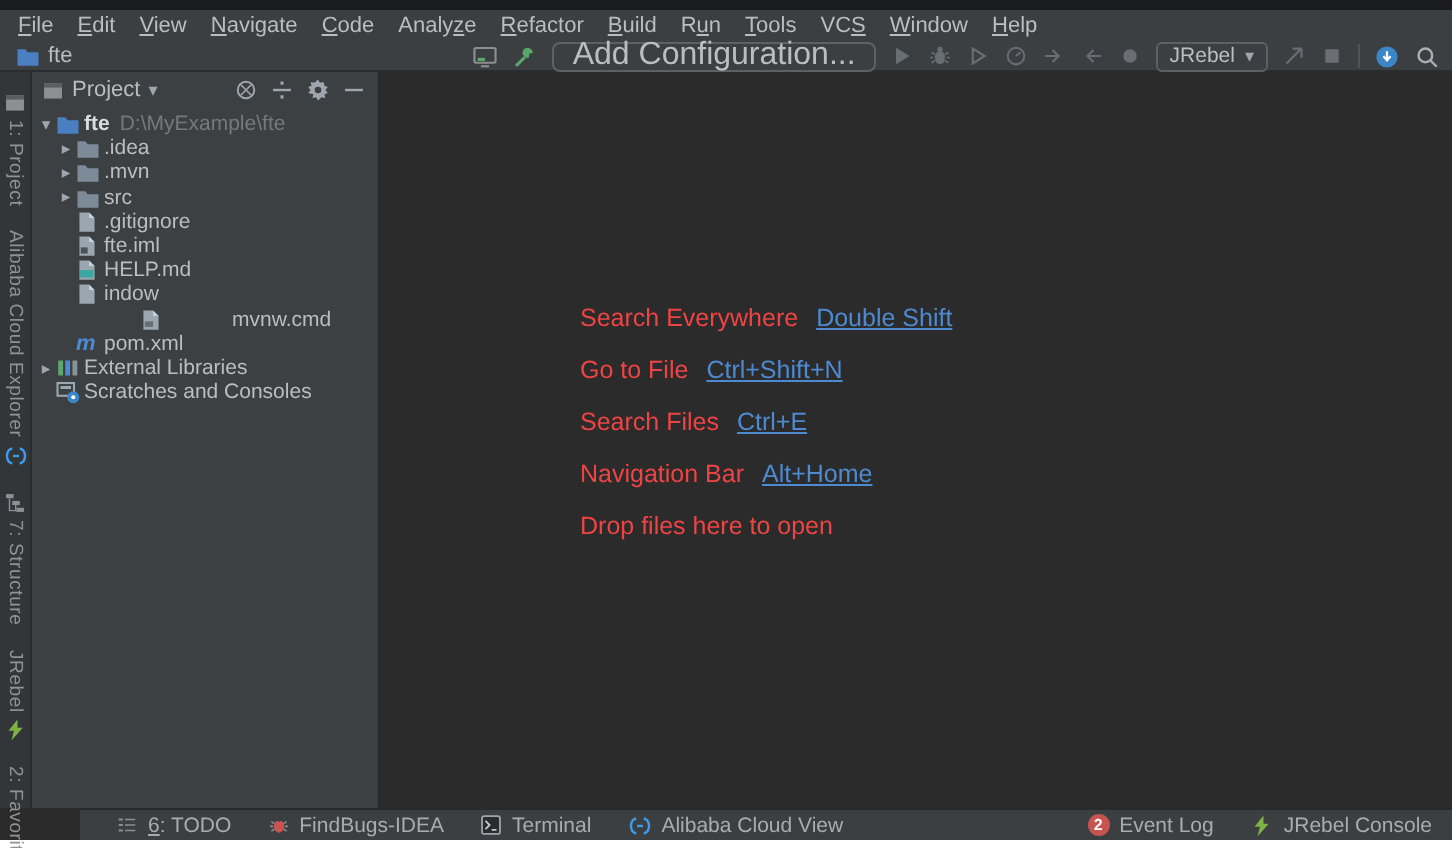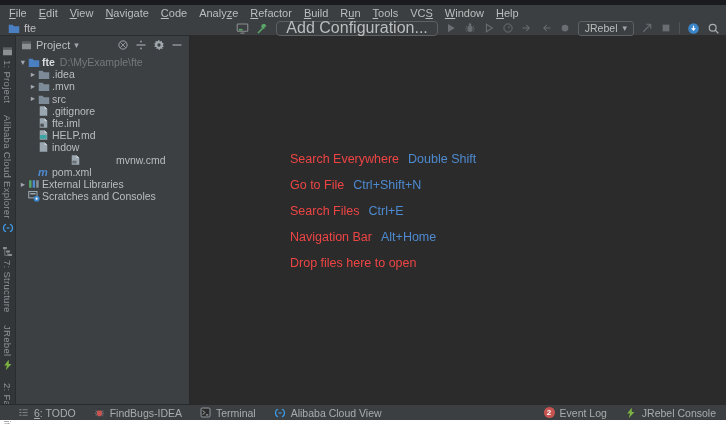--- a/index.html
+++ b/index.html
@@ -76,25 +76,25 @@
     font-size: 10.5px; color: #BBBDBF; white-space: nowrap; cursor: default;
   }
   .tree-chev { width: 10px; flex: none; text-align: center; color: #9FA6AD; font-size: 8.5px; line-height: 1; }
   .tree-ic { width: 14px; flex: none; display: inline-flex; align-items: center; line-height: 0; }
   .tree-label.bold { font-weight: bold; color: #DADCDE; }
   .tree-path { color: #75797C; margin-left: 5px; }
   .editor { flex: 1; background: #2B2B2B; position: relative; }
   .hints { position: absolute; left: 100px; top: 110px; }
   .hint-line { height: 26px; display: flex; align-items: center; font-size: 12.5px; }
   .hint-label { color: #ef4444; }
-  .hint-key { color: #4E8AD0; margin-left: 9px; }
+  .hint-key { color: #4E8AD0; margin-left: 9px; text-decoration: underline; }
   .statusbar {
     height: 16px; flex: none; background: #3C3F41; border-top: 1px solid #282A2C;
     display: flex; align-items: center; justify-content: space-between;
-    padding: 0 10px 0 18px; font-size: 10.5px; color: #A9ACAE;
+    padding: 0 10px 0 18px; font-size: 10.5px; color: #A9ACAE; margin-left: 40px;
   }
   .status-group { display: flex; align-items: center; gap: 18px; }
   .status-item { display: flex; align-items: center; gap: 5px; cursor: default; }
   .status-item u { text-decoration: underline; }
   .badge {
     width: 11px; height: 11px; border-radius: 50%; background: #C75450;
     color: #fff; font-size: 8px; font-weight: bold;
     display: inline-flex; align-items: center; justify-content: center; line-height: 1;
   }
 </style>

